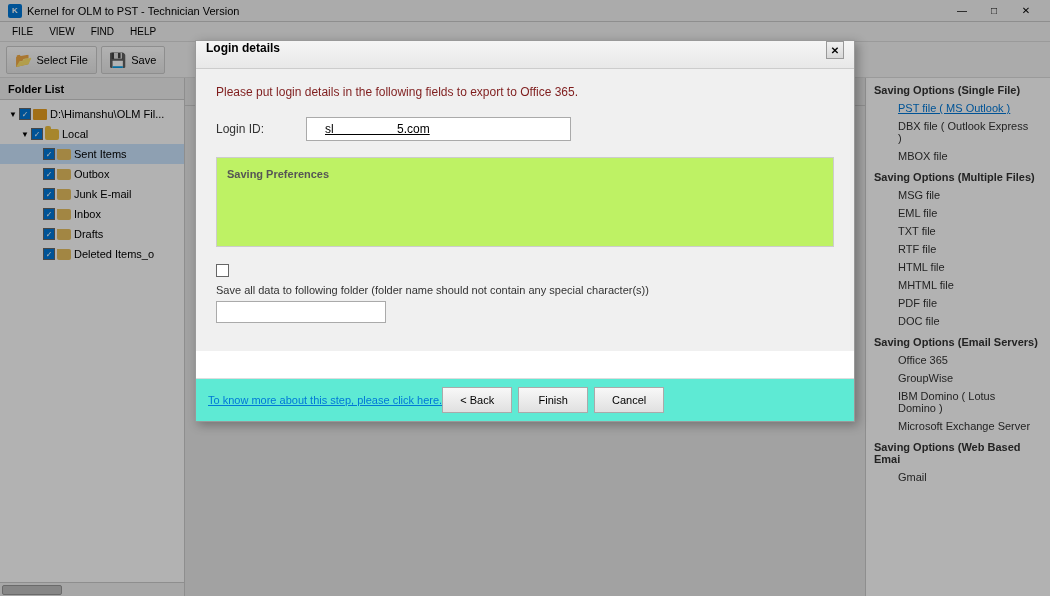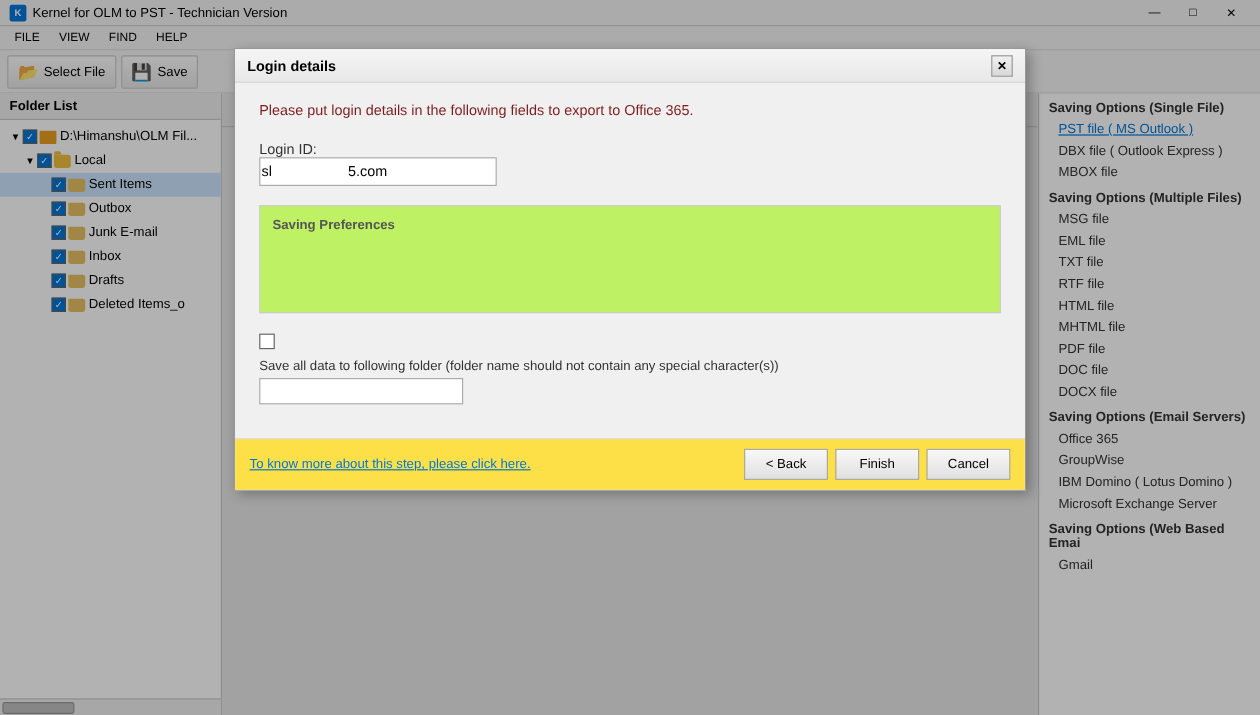--- a/index.html
+++ b/index.html
@@ -203,20 +203,21 @@
     }
     .saving-option-header {
       font-weight: bold;
       padding: 6px 8px 3px;
       color: #333;
     }
     .saving-option-item {
       padding: 3px 16px;
       cursor: pointer;
       color: #333;
+      margin-left: 16px;
     }
     .saving-option-item.active { color: #0078d7; text-decoration: underline; }
 
     
     .modal-overlay {
       position: absolute;
       top: 0; left: 0; right: 0; bottom: 0;
       background: rgba(0,0,0,0.3);
       z-index: 100;
       display: flex;
@@ -230,21 +231,21 @@
       border: 1px solid #999;
       box-shadow: 3px 3px 10px rgba(0,0,0,0.3);
       display: flex;
       flex-direction: column;
     }
     .modal-title-bar {
       background: linear-gradient(to bottom, #f5f5f5, #e8e8e8);
       border-bottom: 1px solid #ccc;
       height: 28px;
       display: flex;
-      align-items: center;
+      align-items: flex-start;
       padding: 0 10px;
       font-size: 12px;
       font-weight: bold;
     }
     .modal-title-bar span { flex: 1; }
     .modal-close-btn {
       width: 18px;
       height: 18px;
       border: 1px solid #999;
       background: linear-gradient(to bottom, #f0f0f0, #d8d8d8);
@@ -259,36 +260,37 @@
       padding: 16px 20px;
       background: #f0f0f0;
     }
     .modal-instruction {
       font-size: 12px;
       margin-bottom: 18px;
       color: #7f1d1d;
     }
     .form-row {
       display: flex;
+      align-items: center;
       margin-bottom: 14px;
-      flex-direction: column;
     }
     .form-label {
       width: 90px;
       font-size: 12px;
       color: #333;
       text-align: left;
     }
     .form-input {
-      width: 198px;
+      width: 265px;
       height: 24px;
       border: 1px solid #aaa;
       background: white;
-      padding: 0 1px;
+      padding: 0 18px;
       font-size: 12px;
+      text-decoration: underline;
     }
     .saving-prefs-box {
       border: 1px solid #ccc;
       background: #bef264;
       margin: 16px 0;
       padding: 10px;
       min-height: 90px;
     }
     .saving-prefs-title {
       font-size: 11px;
@@ -323,26 +325,26 @@
       margin-top: 4px;
       display: block;
     }
     .modal-link {
       color: #0078d7;
       text-decoration: underline;
       font-size: 11px;
       cursor: pointer;
     }
     .modal-footer {
-      background: #fde047;
+      background: #5eead4;
       border-top: 1px solid #ddd;
       padding: 8px 12px;
       display: flex;
       align-items: center;
-      justify-content: space-between;
+      margin-top: 27px;
     }
     .footer-buttons {
       display: flex;
       gap: 6px;
     }
     .footer-btn {
       height: 26px;
       min-width: 70px;
       border: 1px solid #aaa;
       background: linear-gradient(to bottom, #f8f8f8, #e0e0e0);
@@ -502,21 +504,20 @@
       <div class="saving-option-item">MBOX file</div>
       <div class="saving-option-header">Saving Options (Multiple Files)</div>
       <div class="saving-option-item">MSG file</div>
       <div class="saving-option-item">EML file</div>
       <div class="saving-option-item">TXT file</div>
       <div class="saving-option-item">RTF file</div>
       <div class="saving-option-item">HTML file</div>
       <div class="saving-option-item">MHTML file</div>
       <div class="saving-option-item">PDF file</div>
       <div class="saving-option-item">DOC file</div>
-      <div class="saving-option-item">DOCX file</div>
       <div class="saving-option-header">Saving Options (Email Servers)</div>
       <div class="saving-option-item">Office 365</div>
       <div class="saving-option-item">GroupWise</div>
       <div class="saving-option-item">IBM Domino ( Lotus Domino )</div>
       <div class="saving-option-item">Microsoft Exchange Server</div>
       <div class="saving-option-header">Saving Options (Web Based Emai</div>
       <div class="saving-option-item">Gmail</div>
     </div>
   </div>
 </div>

